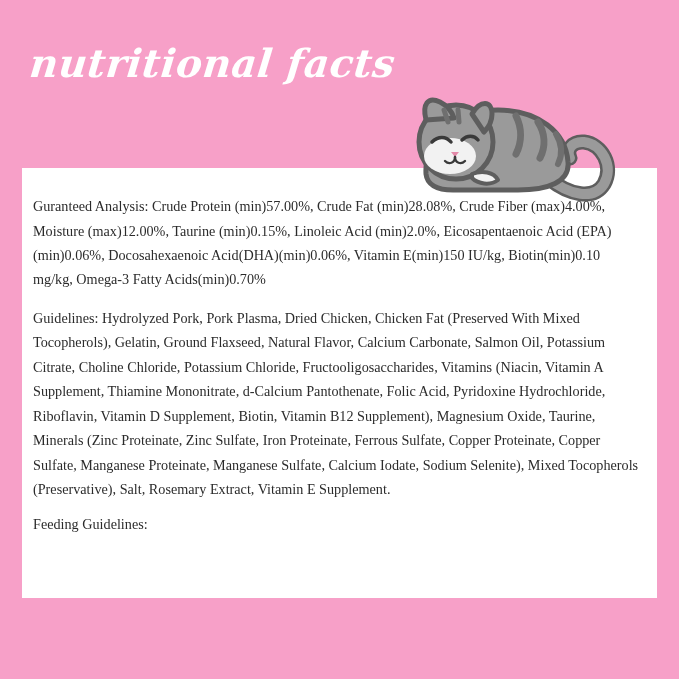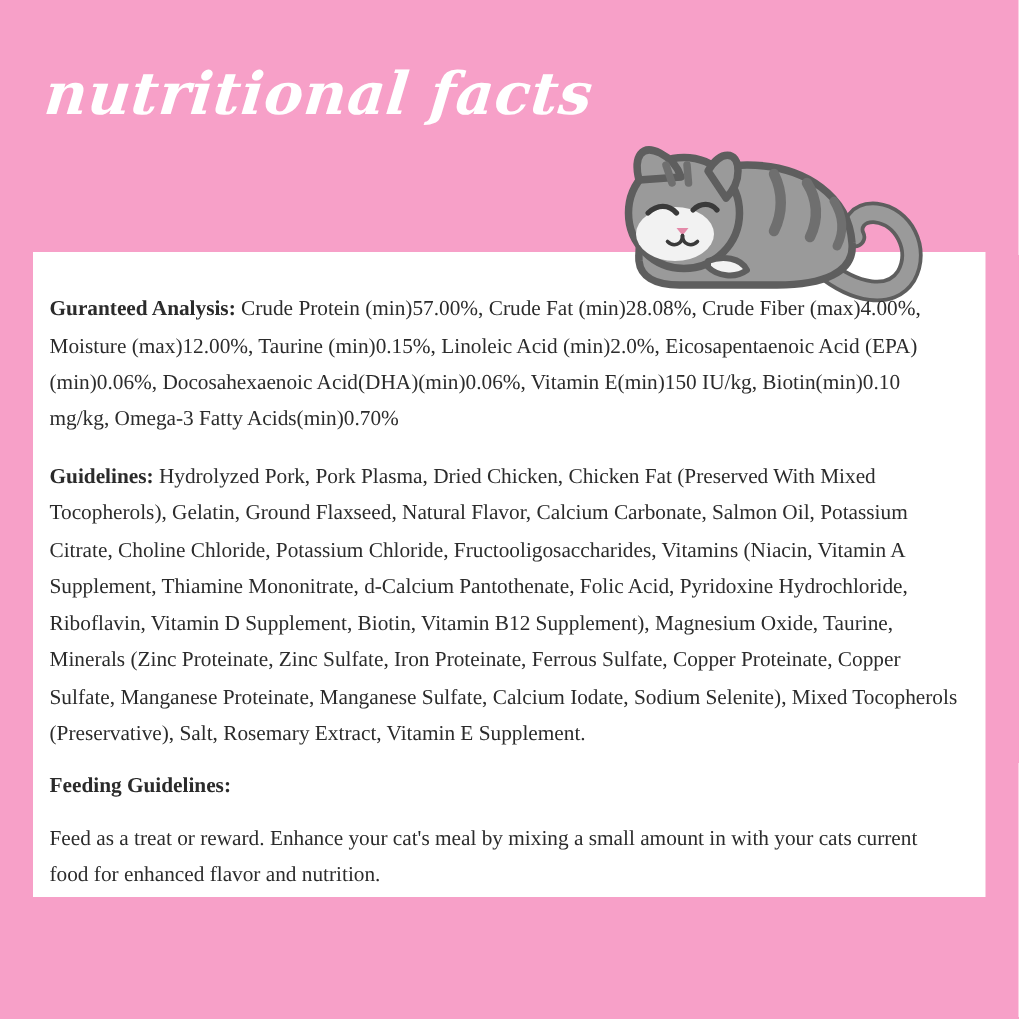--- a/index.html
+++ b/index.html
@@ -83,24 +83,24 @@
   }
   .block {
     margin-bottom: 11px;
   }
   .para {
     font-size: 14.2px;
     line-height: 1.72;
     text-align: left;
   }
   .lbl {
-    font-weight: bold;
+    font-weight: normal;
   }
   .heading {
-    font-weight: bold;
+    font-weight: normal;
     font-size: 14.2px;
     margin-bottom: 2px;
   }
   
   .logo {
     position: absolute;
     left: 508px;
     top: 568px;
     width: 128px;
     height: 90px;
@@ -162,19 +162,18 @@
 
     <div class="block">
       <p class="para">
         <span class="lbl">Guidelines:</span>
         <span>Hydrolyzed Pork, Pork Plasma, Dried Chicken, Chicken Fat (Preserved With Mixed Tocopherols), Gelatin, Ground Flaxseed, Natural Flavor, Calcium Carbonate, Salmon Oil, Potassium Citrate, Choline Chloride, Potassium Chloride, Fructooligosaccharides, Vitamins (Niacin, Vitamin A Supplement, Thiamine Mononitrate, d-Calcium Pantothenate, Folic Acid, Pyridoxine Hydrochloride, Riboflavin, Vitamin D Supplement, Biotin, Vitamin B12 Supplement), Magnesium Oxide, Taurine, Minerals (Zinc Proteinate, Zinc Sulfate, Iron Proteinate, Ferrous Sulfate, Copper Proteinate, Copper Sulfate, Manganese Proteinate, Manganese Sulfate, Calcium Iodate, Sodium Selenite), Mixed Tocopherols (Preservative), Salt, Rosemary Extract, Vitamin E Supplement.</span>
       </p>
     </div>
 
     <div class="block">
       <div class="heading">Feeding Guidelines:</div>
-      <p class="para">Feed as a treat or reward. Enhance your cat's meal by mixing a small amount in with your cats current food for enhanced flavor and nutrition.</p>
     </div>
 
   </div>
 
 
 </div>
 
 </body></html>

